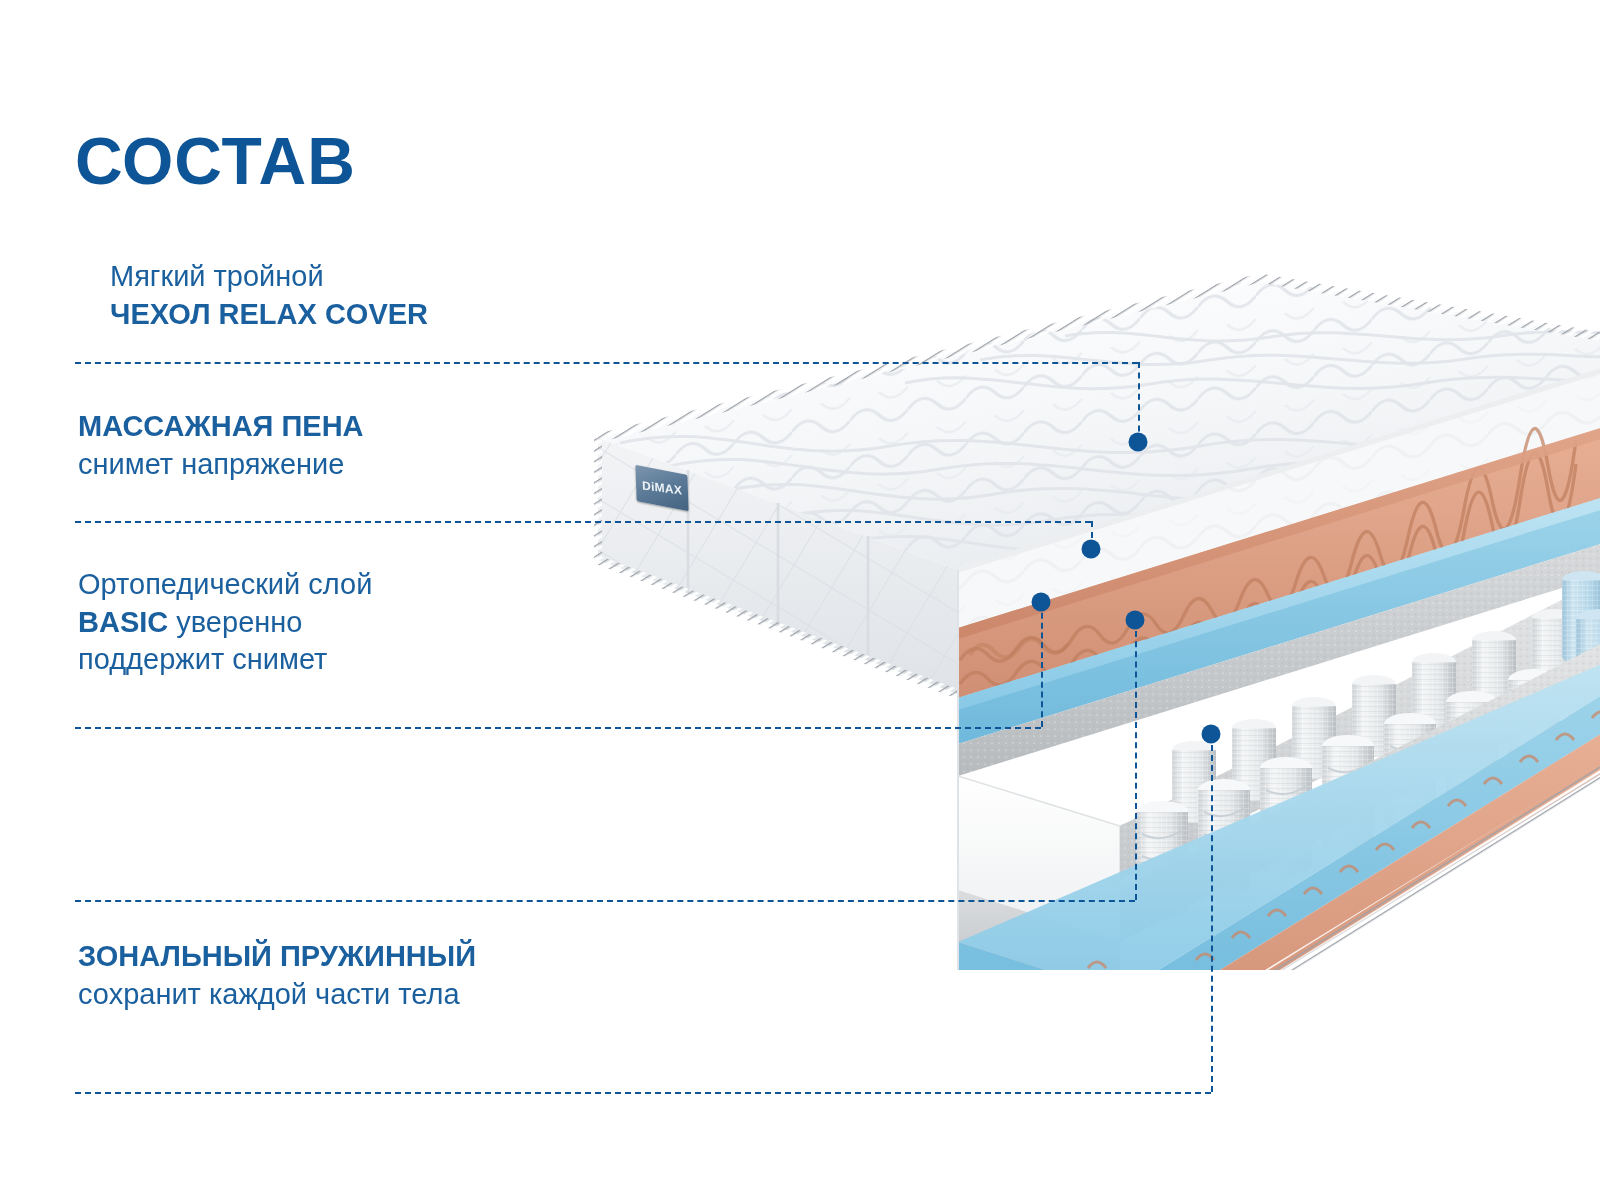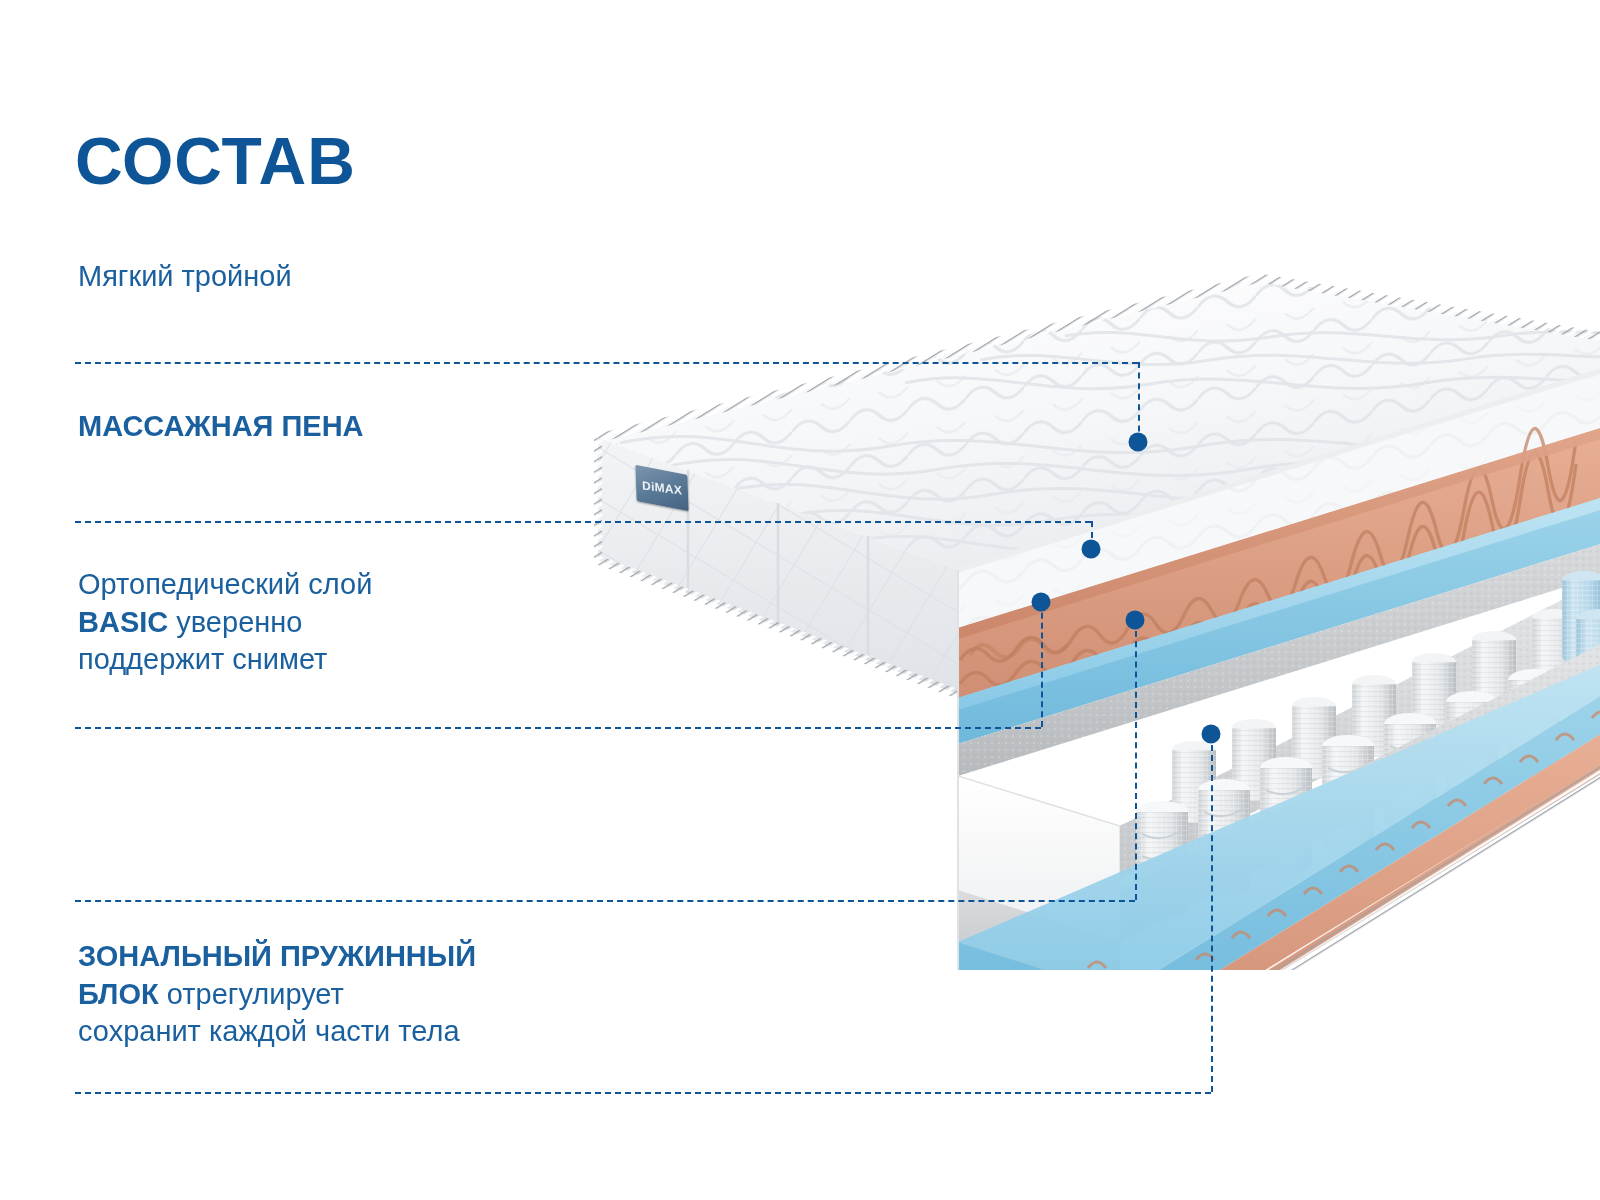--- a/index.html
+++ b/index.html
@@ -16,21 +16,21 @@
     font-size:66px;line-height:1;font-weight:700;letter-spacing:1px;
     color:#0d5596;
   }
 
   
   .tblock{position:absolute;left:78px;color:#1a5f9e;}
   .tline{font-size:29px;line-height:1.30;white-space:nowrap;font-weight:400;}
   .tline.b{font-weight:700;}
   .tline b{font-weight:700;}
 
-  #blk0{top:258px;}
+  #blk0{top:258px;margin-left:32px;}
   #blk1{top:408px;}
   #blk2{top:566px;}
   #blk3{top:776px;}
   #blk4{top:938px;}
 
   
   .dash-h{
     position:absolute;height:0;border-top:2px dashed #0d5596;
   }
   .dash-v{
@@ -368,36 +368,37 @@
 
     </svg>
   </div>
 
   <div class="logo-tag">
     <span>DiMAX</span>
   </div>
 
   <div class="tblock" id="blk0">
     <div class="tline">Мягкий тройной</div>
+    <div class="tline b">ЧЕХОЛ RELAX COVER</div>
   </div>
 
   <div class="tblock" id="blk1">
     <div class="tline b">МАССАЖНАЯ ПЕНА</div>
+    <div class="tline">снимет напряжение</div>
   </div>
 
   <div class="tblock" id="blk2">
     <div class="tline">Ортопедический слой</div>
     <div class="tline"><b>BASIC</b><span> уверенно</span></div>
     <div class="tline">поддержит снимет</div>
   </div>
 
 
   <div class="tblock" id="blk4">
     <div class="tline b">ЗОНАЛЬНЫЙ ПРУЖИННЫЙ</div>
-    <div class="tline"><b>БЛОК</b><span> отрегулирует</span></div>
     <div class="tline">сохранит каждой части тела</div>
   </div>
 
   <div class="dash-h" style="left:75px;top:362px;width:1063px;"></div>
   <div class="dash-v" style="left:1138px;top:362px;height:80px;"></div>
   <div class="dot" style="left:1138px;top:442px;"></div>
 
   <div class="dash-h" style="left:75px;top:521px;width:1016px;"></div>
   <div class="dash-v" style="left:1091px;top:521px;height:28px;"></div>
   <div class="dot" style="left:1091px;top:549px;"></div>

